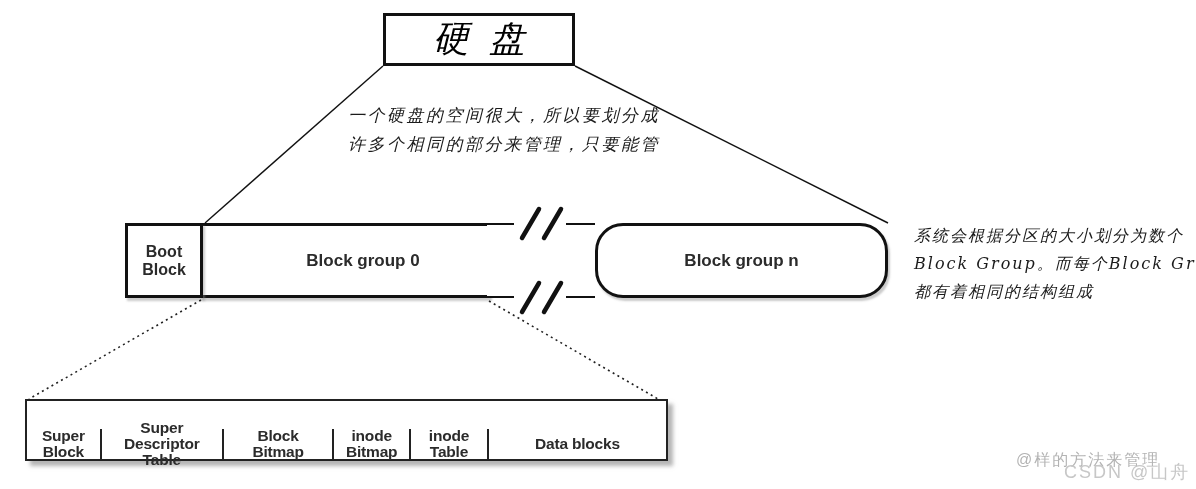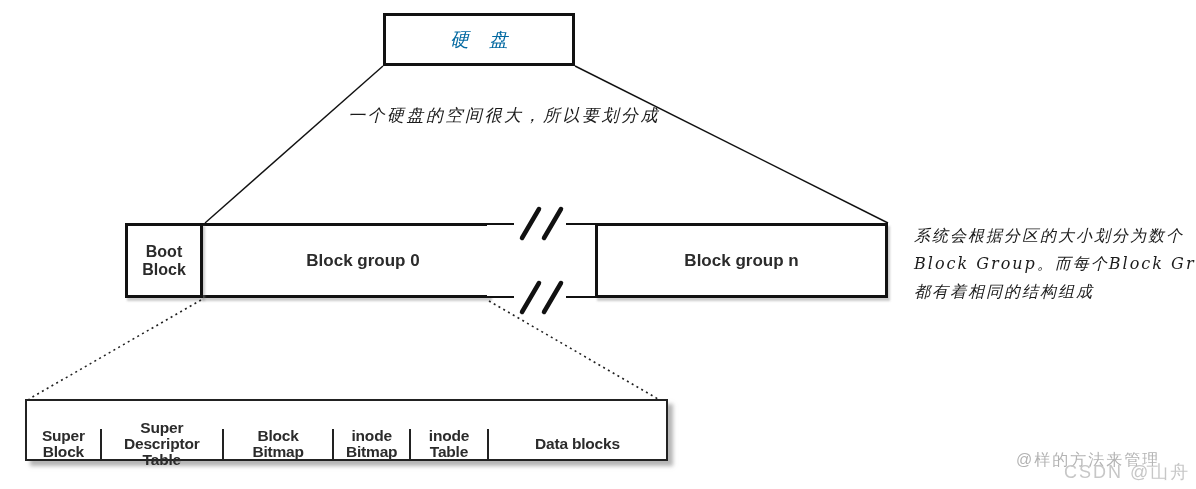--- a/index.html
+++ b/index.html
@@ -10,21 +10,21 @@
   .overlay{position:absolute;left:0;top:0;z-index:5;pointer-events:none;}
 
   
   .title-box{
     position:absolute;left:383px;top:13px;width:192px;height:53px;
     box-sizing:border-box;border:3px solid #111;background:#fff;
     display:flex;align-items:center;justify-content:center;z-index:2;
   }
   .title-box .cn{
     font-family:"DejaVu Serif","Liberation Serif",serif;font-style:italic;
-    font-size:19px;color:#0369a1;letter-spacing:20px;padding-left:20px;
+    font-size:36px;color:#000000;letter-spacing:20px;padding-left:20px;
   }
 
   
   .note{
     position:absolute;z-index:2;color:#1b1b1b;
     font-family:"DejaVu Serif","Liberation Serif",serif;font-style:italic;
     white-space:nowrap;
   }
   .note-disk{left:348px;top:101px;font-size:17px;line-height:29px;letter-spacing:2.5px;}
   .note-right{left:914px;top:222px;font-size:16px;line-height:28px;letter-spacing:2px;}
@@ -35,21 +35,21 @@
     display:flex;flex-direction:column;align-items:center;justify-content:center;
     color:#2b2b2b;font-weight:600;text-align:center;z-index:1;
     box-shadow:2px 3px 2px rgba(140,140,140,0.45);
   }
   .boot{left:125px;top:223px;width:78px;height:75px;font-size:16px;line-height:18px;z-index:2;}
   .bg0{left:200px;top:223px;width:290px;height:75px;font-size:17px;padding-left:36px;}
   .bar-gap{
     position:absolute;left:487px;top:223px;width:108px;height:75px;box-sizing:border-box;
     background:#fff;border-top:2.5px solid #111;border-bottom:2.5px solid #111;z-index:1;
   }
-  .bgn{left:595px;top:223px;width:293px;height:75px;font-size:17px;}
+  .bgn{left:595px;top:223px;width:293px;height:75px;font-size:17px;border-radius:28px;}
 
   
   .group-bar{
     position:absolute;left:25px;top:399px;width:643px;height:62px;box-sizing:border-box;
     display:flex;border:2.5px solid #222;background:#fff;z-index:1;
     box-shadow:5px 5px 4px rgba(120,120,120,0.55);
   }
   .gcell{
     box-sizing:border-box;display:flex;flex-direction:column;align-items:center;justify-content:center;
     border-right:2.5px solid #222;color:#2b2b2b;font-weight:600;
@@ -81,20 +81,21 @@
       <line x1="544" y1="312" x2="561" y2="283" stroke="#111" stroke-width="4.5" stroke-linecap="round"></line>
     </g>
   </svg>
 
   <div class="title-box">
     <span class="cn">硬盘</span>
   </div>
 
   <div class="note note-disk">
     <div>一个硬盘的空间很大，所以要划分成</div>
+    <div>许多个相同的部分来管理，只要能管</div>
   </div>
 
   <div class="bar-box boot">
     <div>Boot</div>
     <div>Block</div>
   </div>
   <div class="bar-box bg0">
     <div>Block group 0</div>
   </div>
   <div class="bar-gap"></div>

